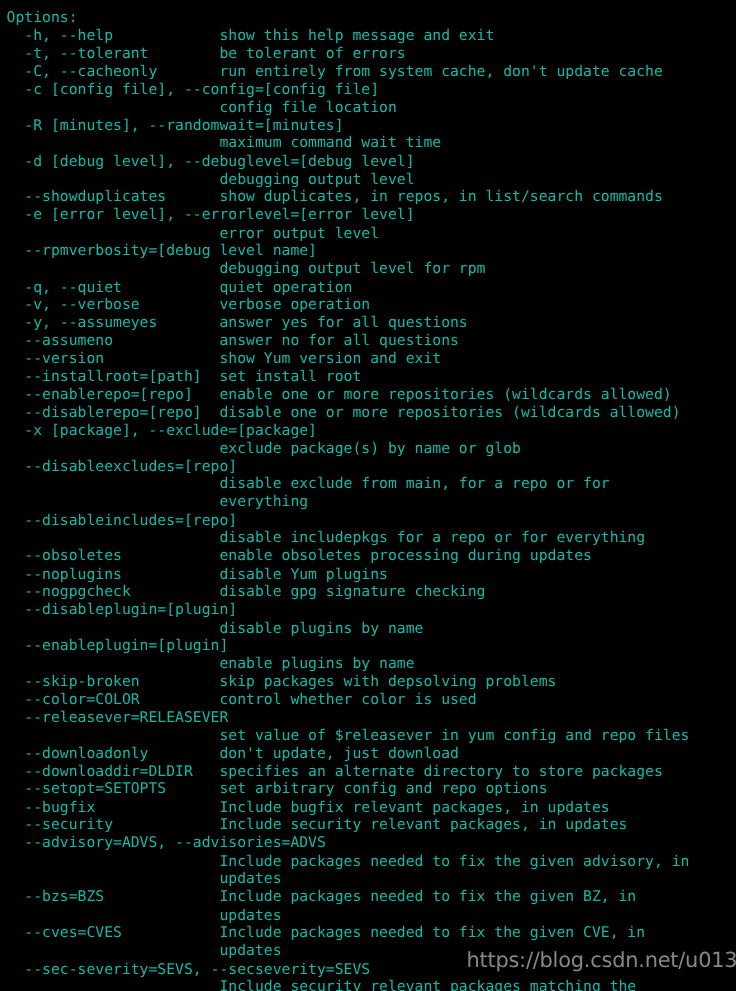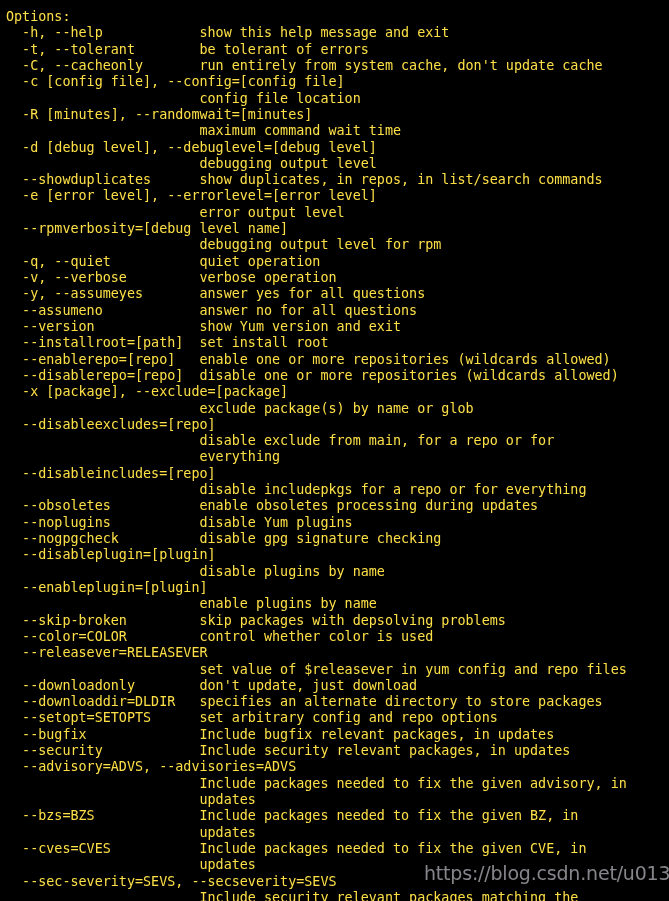--- a/index.html
+++ b/index.html
@@ -34,21 +34,21 @@
     font-size: 13.4px;
     line-height: 16.32px;
     letter-spacing: 0px;
     white-space: pre;
     -webkit-font-smoothing: none;
   }
   .term-line {
     height: 16.32px;
     white-space: pre;
     font-family: "DejaVu Sans Mono", "Liberation Mono", monospace;
-    color: #fde047;
+    color: #14b8a6;
   }
   #watermark {
     position: absolute;
     left: 424px;
     top: 862px;
     color: rgba(215, 215, 225, 0.62);
     font-family: "DejaVu Sans", "Liberation Sans", sans-serif;
     font-size: 19px;
     letter-spacing: -0.2px;
     white-space: nowrap;

